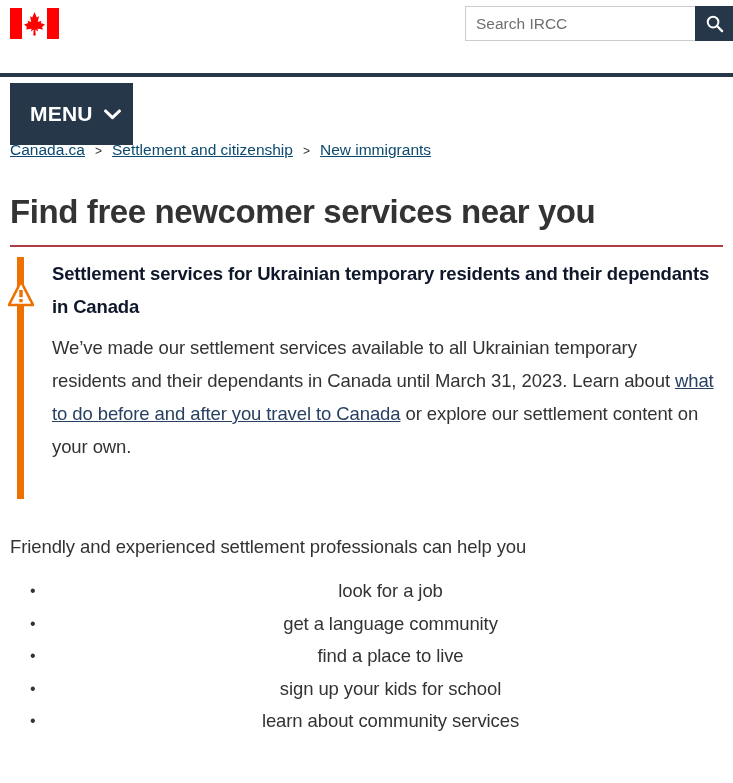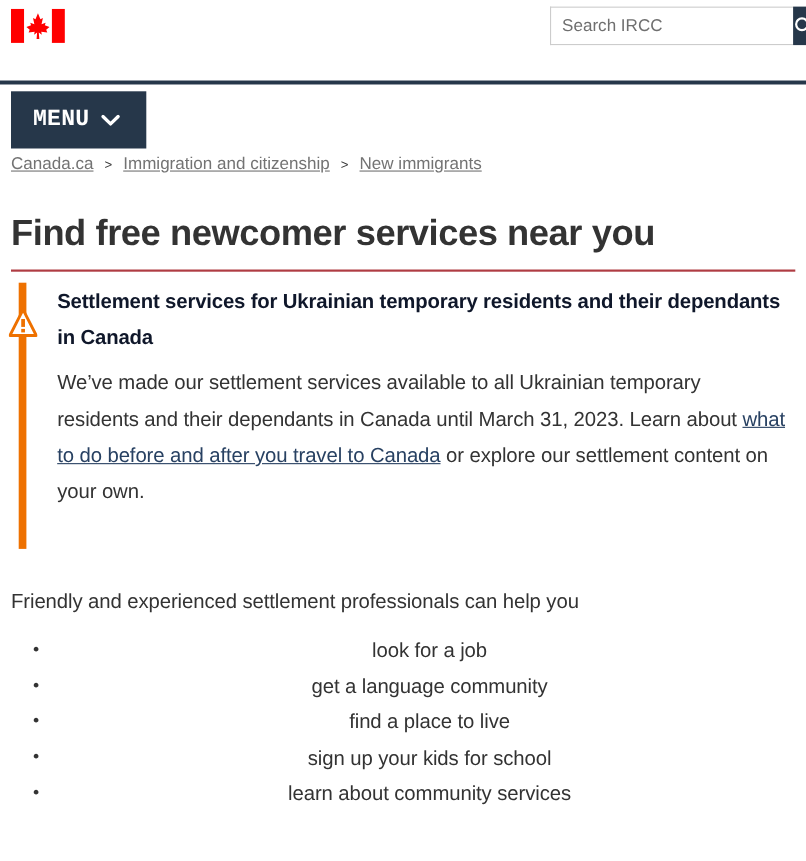--- a/index.html
+++ b/index.html
@@ -53,21 +53,21 @@
   .brand-lang.fr { margin-left: 33px; }
   .brand-lang span { display: block; white-space: nowrap; }
 
   
   #search-box {
     position: absolute;
     right: 0px;
     top: 6px;
     display: flex;
     height: 35px;
-    width: 233px;
+    width: 268px;
   }
   #search-input {
     flex: 1 1 auto;
     border: 1px solid #cccccc;
     border-right: none;
     outline: none;
     font-family: "Liberation Sans", sans-serif;
     font-size: 15.5px;
     color: #5c5c5c;
     padding: 0 10px;
@@ -99,25 +99,25 @@
   #menu-bar {
     position: relative;
     height: 63px;
     background: #ffffff;
   }
   #menu-button {
     position: absolute;
     left: 10px;
     top: 6px;
     width: 123px;
-    height: 52px;
+    height: 62px;
     background: #26374a;
     border: none;
     color: #ffffff;
-    font-family: Liberation Mono, monospace;
+    font-family: Liberation Sans, sans-serif;
     font-size: 21px;
     font-weight: bold;
     display: flex;
     align-items: center;
     padding-left: 20px;
     cursor: pointer;
     letter-spacing: 0.2px;
   }
   #menu-caret {
     margin-left: 11px;
@@ -129,21 +129,21 @@
   #breadcrumb {
     margin: 0 0 0 10px;
     padding: 0;
     display: flex;
     align-items: baseline;
     font-size: 15.5px;
     line-height: 20px;
     height: 30px;
   }
   #breadcrumb a {
-    color: #737373;
+    color: #0c4a6e;
     text-decoration: underline;
     font-family: "Liberation Sans", sans-serif;
     white-space: nowrap;
   }
   .bc-sep {
     color: #333333;
     margin: 0 10px;
     font-size: 12px;
     font-family: "Liberation Sans", sans-serif;
   }
@@ -275,21 +275,21 @@
       <svg width="17" height="11" viewBox="0 0 17 11" xmlns="http://www.w3.org/2000/svg">
         <path d="M1.6 2 L8.5 8.6 L15.4 2" fill="none" stroke="#FFFFFF" stroke-width="3.1" stroke-linecap="round" stroke-linejoin="round"></path>
       </svg>
     </span>
   </button>
 </nav>
 
 <nav id="breadcrumb">
   <a href="#">Canada.ca</a>
   <span class="bc-sep">&gt;</span>
-  <a href="#">Immigration and citizenship</a>
+  <a href="#">Settlement and citizenship</a>
   <span class="bc-sep">&gt;</span>
   <a href="#">New immigrants</a>
 </nav>
 
 <h1 id="page-title">Find free newcomer services near you</h1>
 <hr id="title-rule">
 
 <section id="alert-callout">
   <div id="alert-bar"></div>
 

